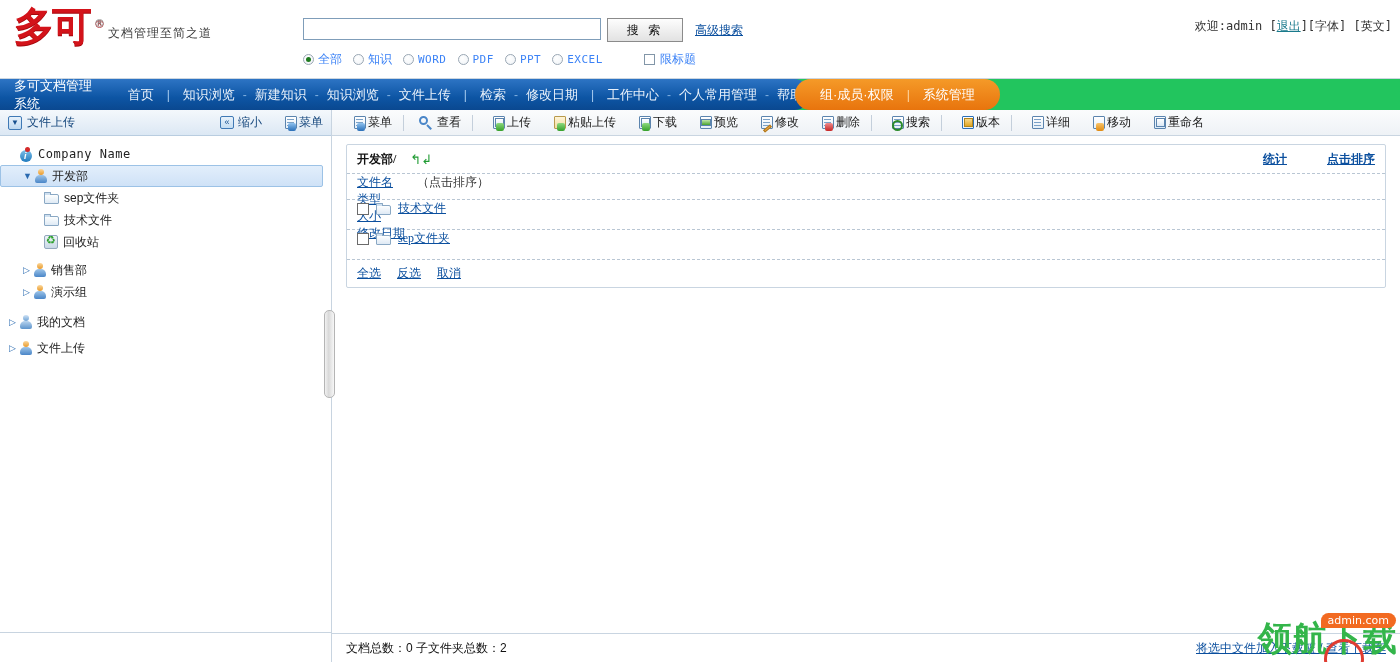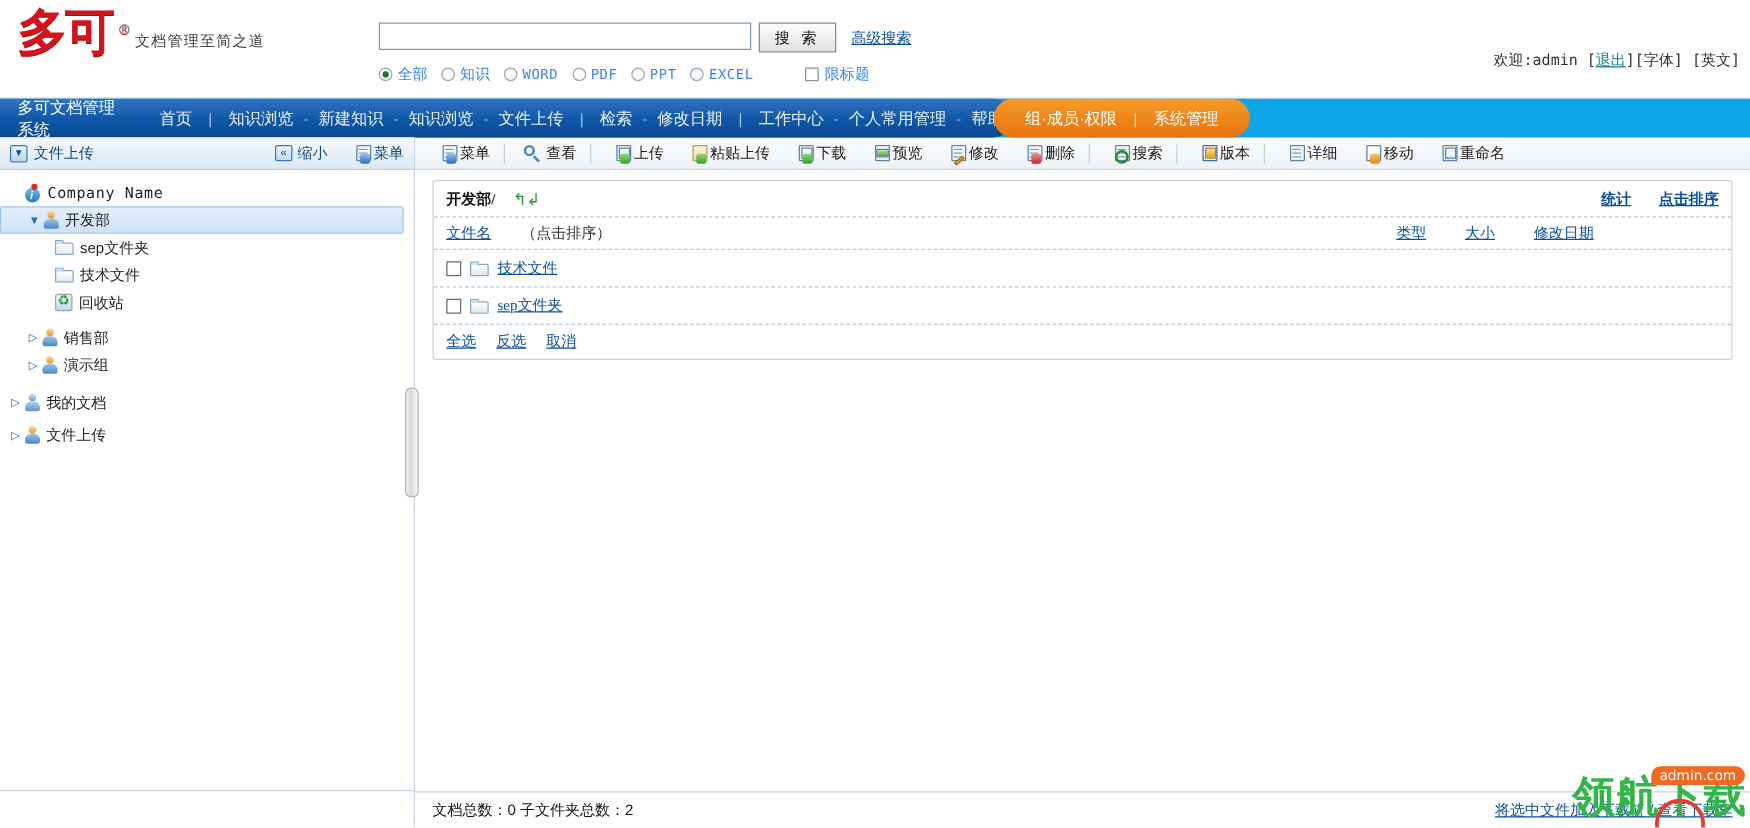--- a/index.html
+++ b/index.html
@@ -14,42 +14,42 @@
   .logo-mark{position:relative;font-size:40px;line-height:40px;font-weight:bold;color:#d3131a;
              letter-spacing:-2px;font-family:"DejaVu Sans",sans-serif;
              text-shadow:0 1px 0 #a5070c;}
   .logo-reg{position:absolute;right:-13px;top:-2px;font-size:11px;color:#888;font-weight:normal;}
   .logo-tag{margin-left:18px;margin-bottom:4px;font-size:12px;color:#3d3d3d;letter-spacing:1px;}
 
   .search-box{position:absolute;left:303px;top:18px;}
   .search-row{display:flex;align-items:stretch;}
   .search-input{width:298px;height:22px;border:1px solid #7f9db9;box-sizing:border-box;
                 padding:2px 4px;font-size:12px;outline:none;}
-  .search-btn{margin-left:6px;width:62px;height:24px;border:1px solid #8b8b8b;
+  .search-btn{margin-left:6px;width:76px;height:24px;border:1px solid #8b8b8b;
               background:linear-gradient(#fdfdfd,#e2e2e2);font-size:12px;cursor:pointer;
               letter-spacing:3px;color:#111;}
   .adv-link{margin-left:12px;align-self:center;color:#0b4f9e;font-size:12px;
             text-decoration:underline;cursor:pointer;}
   .opt-row{margin-top:9px;display:flex;align-items:center;font-size:12px;color:#444;}
   .opt{display:flex;align-items:center;margin-right:11px;cursor:pointer;}
   .radio{width:11px;height:11px;border:1px solid #9aa7b4;border-radius:50%;
          background:radial-gradient(circle at 40% 35%,#fff,#eef2f6);margin-right:4px;
          box-sizing:border-box;position:relative;}
   .radio.on::after{content:"";position:absolute;left:2px;top:2px;width:5px;height:5px;
          border-radius:50%;background:#1f7a1f;}
   .opt-label{font-size:12px;color:#3b82f6;}
   .opt-label.mono{font-family:"DejaVu Sans Mono","Liberation Mono",monospace;font-size:11px;letter-spacing:0.5px;}
   .chk-opt{margin-left:30px;display:flex;align-items:center;cursor:pointer;}
   .chkbox{width:11px;height:11px;border:1px solid #8296a8;background:#fff;margin-right:5px;box-sizing:border-box;}
-  .welcome{position:absolute;right:8px;top:40px;font-size:12px;color:#333;
+  .welcome{position:absolute;right:8px;top:18px;font-size:12px;color:#333;
            font-family:"DejaVu Sans Mono","Liberation Mono",monospace;}
   .welcome a{color:#1a7a8c;text-decoration:underline;}
 
   
-  .navbar{position:relative;height:31px;background:#0ea5e9;}
+  .navbar{position:relative;height:31px;background:#22c55e;}
   .nav-blue{position:absolute;left:0;top:0;height:31px;width:810px;
             background:linear-gradient(#1a63b8,#0b4f9e 55%,#0a4party);
             background:linear-gradient(#2d74c4,#0d55a4 60%,#0a4890);
             border-radius:0 16px 16px 0;display:flex;align-items:center;
             padding-left:14px;box-sizing:border-box;}
   .nav-blue .brand{color:#fff;font-size:13px;margin-right:22px;}
   .nav-item{color:#eaf2fb;font-size:13px;padding:0 7px;cursor:pointer;white-space:nowrap;}
   .nav-sep{color:#7fb0e0;padding:0 1px;font-size:12px;}
   .nav-bar-sep{color:#a9cdf0;padding:0 6px;font-size:12px;}
   .nav-orange{position:absolute;left:795px;top:0;height:31px;
@@ -94,26 +94,26 @@
   .tbtn{display:flex;align-items:center;padding:0 7px;height:22px;cursor:pointer;
         font-size:12px;color:#1a1a1a;}
   .tbtn span{margin-left:4px;}
   .tsep{width:1px;height:16px;background:#c4cfdb;margin:0 4px;}
 
   .panel-body{flex:1;padding:8px 14px 0 14px;box-sizing:border-box;position:relative;font-family:Liberation Serif, serif;}
   .file-panel{border:1px solid #c9d5e1;border-radius:2px;padding:0;}
   .crumb-row{height:28px;display:flex;align-items:center;padding:0 10px;box-sizing:border-box;}
   .crumb{font-weight:bold;font-size:12px;color:#111;}
   .refresh-ico{margin-left:14px;color:#1f9b32;font-size:13px;cursor:pointer;line-height:1;}
-  .crumb-links{margin-left:auto;display:flex;align-items:center;}
+  .crumb-links{margin-left:auto;display:flex;align-items:center;gap:18px;}
   .crumb-links a{color:#0b4f9e;font-size:12px;text-decoration:underline;margin-left:22px;
                  font-weight:bold;cursor:pointer;}
 
-  .lrow{display:flex;align-items:center;height:30px;padding:0 10px;box-sizing:border-box;
-        border-top:1px dashed #b9c6d3;}
+  .lrow{display:flex;height:30px;padding:0 10px;box-sizing:border-box;
+        border-top:1px dashed #b9c6d3;flex-direction:column;}
   .lrow.head{height:26px;}
   .colname{width:760px;display:flex;align-items:center;}
   .col{width:55px;}
   .col.wide{width:95px;}
   .hlink{color:#0b4f9e;text-decoration:underline;font-size:12px;cursor:pointer;}
   .hint{color:#333;font-size:12px;margin-left:24px;}
   .rowchk{width:12px;height:12px;border:1px solid #6b6b6b;background:#fff;box-sizing:border-box;
           margin-right:7px;cursor:pointer;}
   .fname{color:#0b4f9e;text-decoration:underline;font-size:12px;margin-left:7px;cursor:pointer;}
   .sel-row{display:flex;align-items:center;height:28px;padding:0 10px;box-sizing:border-box;

